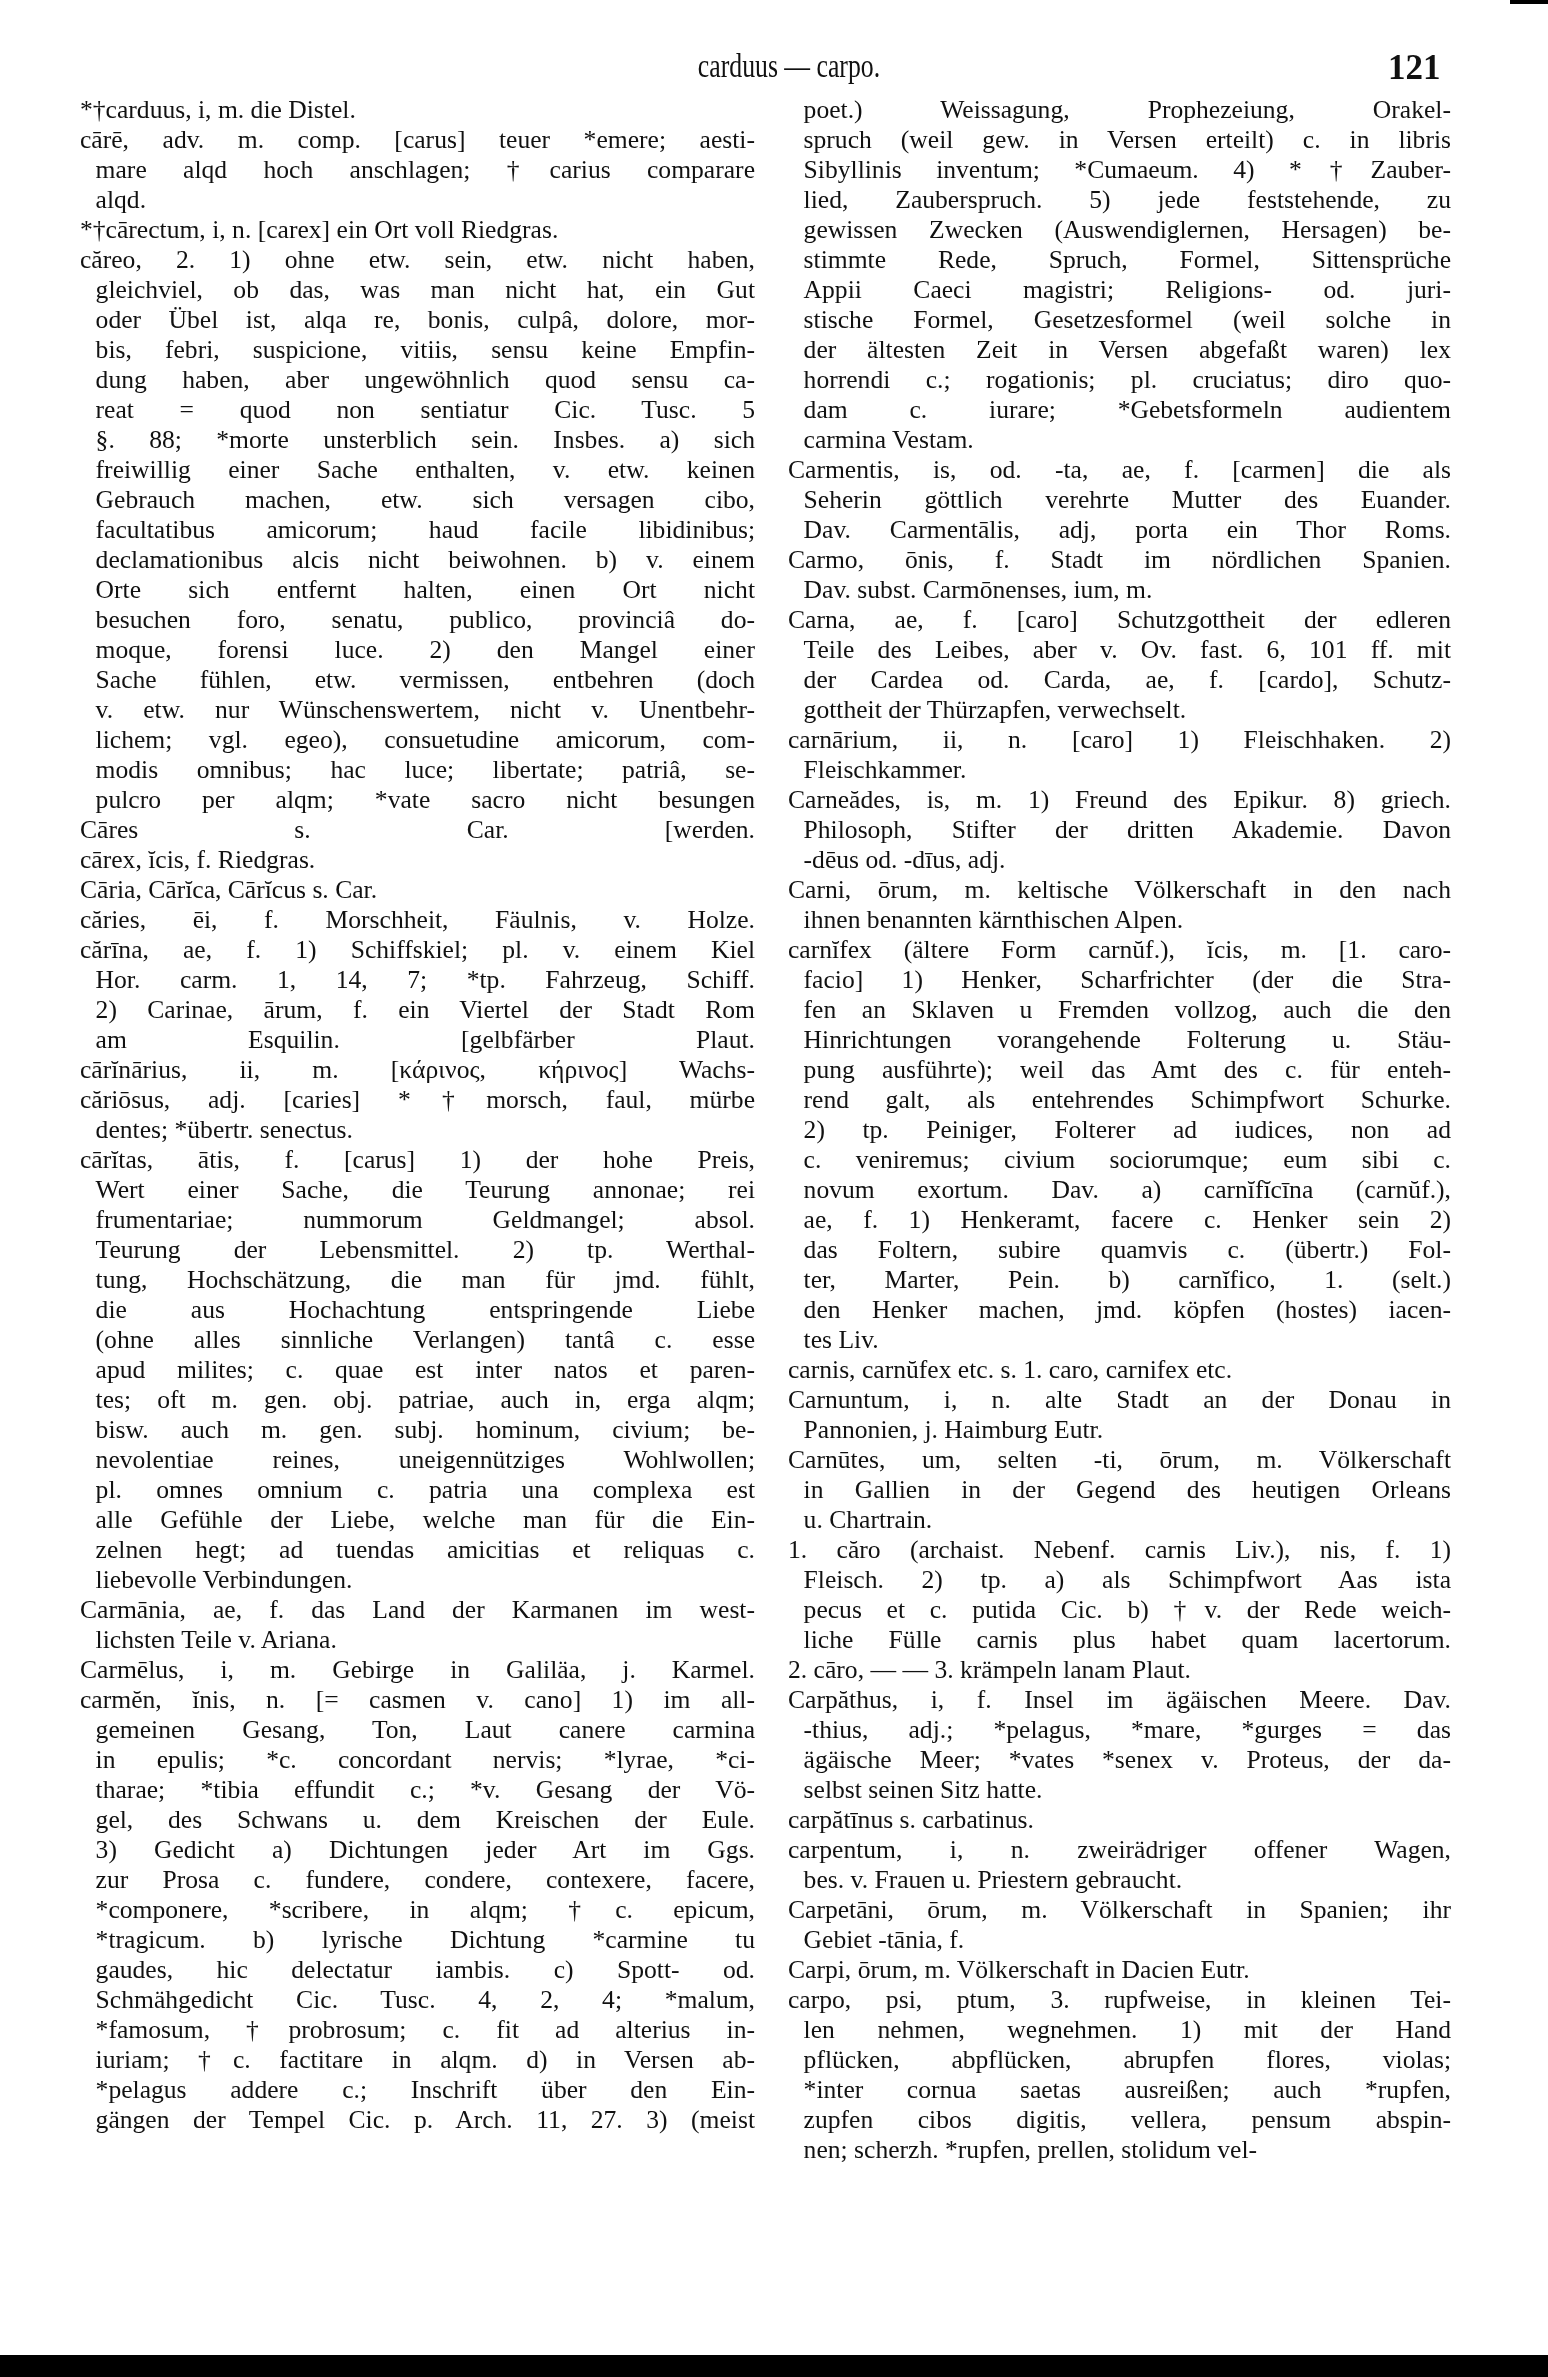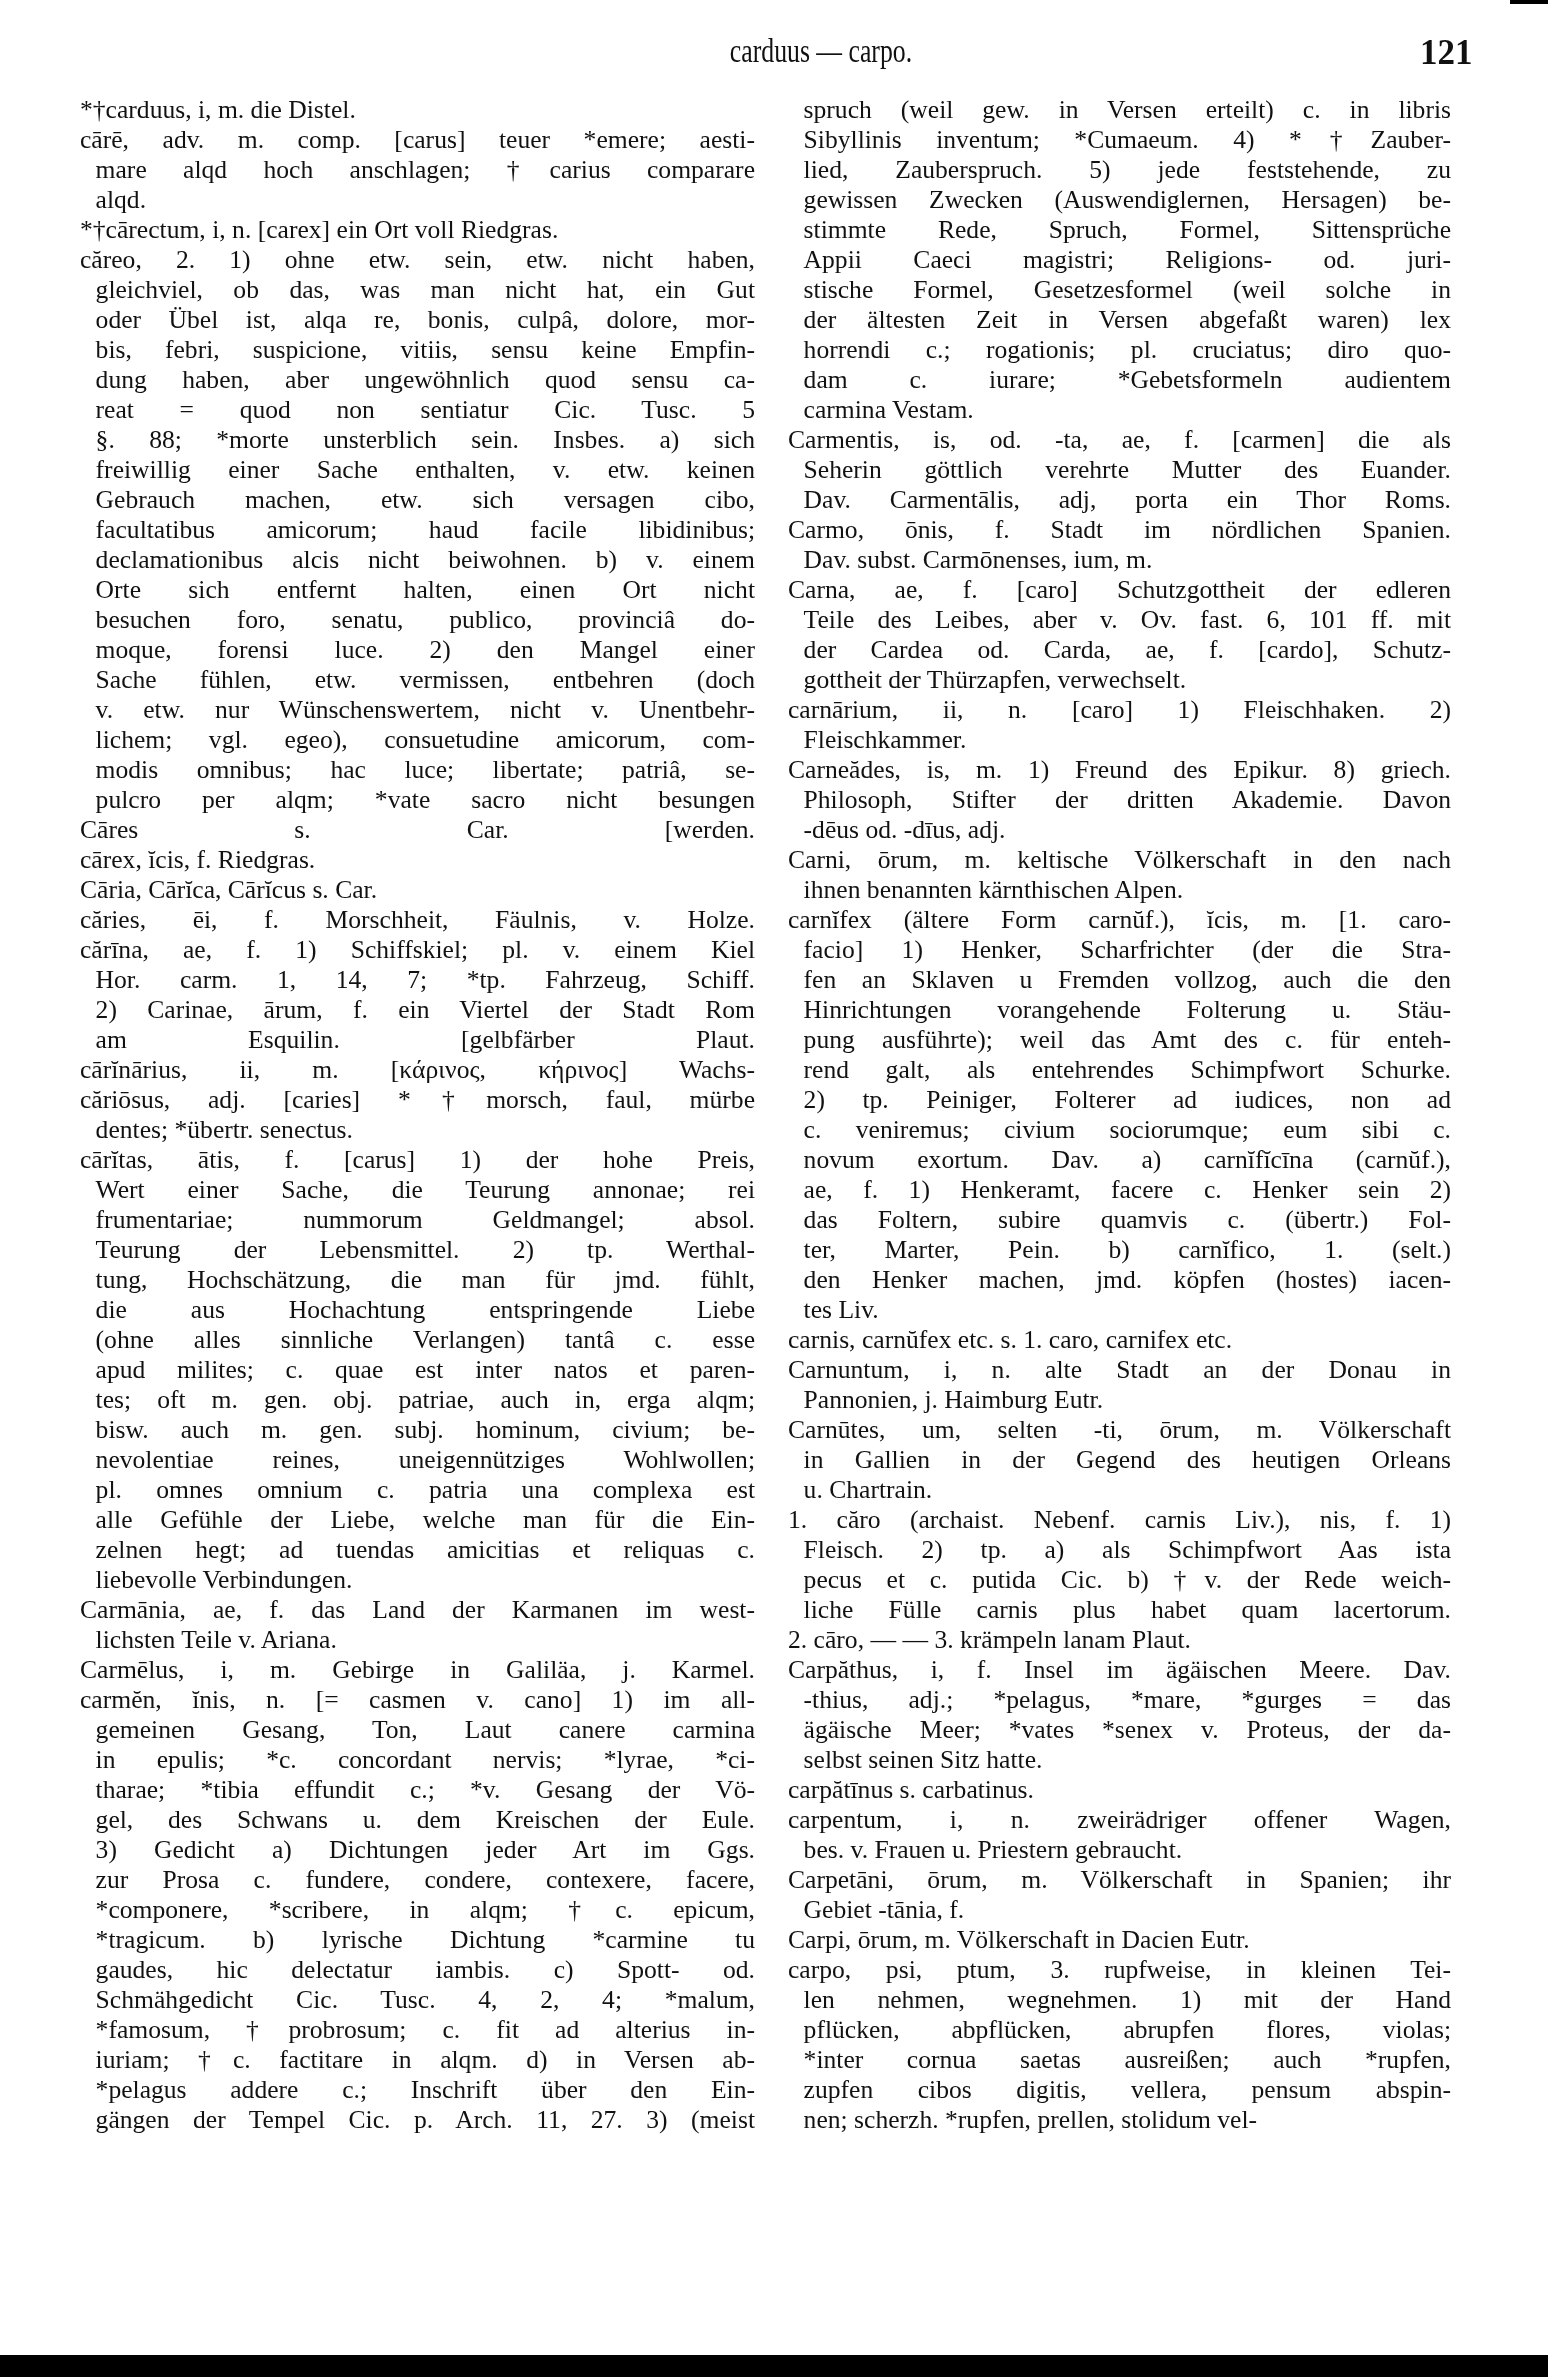--- a/index.html
+++ b/index.html
@@ -1,18 +1,18 @@
 <!DOCTYPE html>
 <html style="font-size:14px"><head>
 <meta charset="utf-8">
 <style>
   html, body { margin: 0; padding: 0; background: #ffffff; }
   body { width: 1549px; height: 2377px; position: relative; overflow: hidden;
          font-family: "Liberation Serif", "DejaVu Serif", serif; color: #111; }
-  .page-header { position: absolute; top: 33px; left: 0; width: 1368px; height: 43px; margin-left: 32px; }
+  .page-header { position: absolute; top: 48px; left: 0; width: 1368px; height: 43px; }
   .running-head { position: absolute; left: 607px; width: 364px; text-align: center; top: 0;
                   font-size: 33px; letter-spacing: 0px; transform: scaleX(0.78); transform-origin: center; }
   .page-number { position: absolute; left: 1388px; top: 0; font-size: 35px; font-weight: bold; text-align: right; }
   .column { position: absolute; top: 95px; font-size: 25.6px; line-height: 30px; }
   .col-left { left: 80px; width: 675px; }
   .col-right { left: 788px; width: 663px; }
   .line { white-space: nowrap; height: 30px; text-align: justify; text-align-last: justify; overflow: visible; }
   .line.last { text-align-last: left; }
   .line.indent { padding-left: 15.6px; }
   .hw { font-weight: normal; }
@@ -93,20 +93,21 @@
     <div class="line indent">*componere, *scribere, in alqm; †c. epicum,</div>
     <div class="line indent">*tragicum.  b) lyrische Dichtung *carmine tu</div>
     <div class="line indent">gaudes, hic delectatur iambis.  c) Spott- od.</div>
     <div class="line indent">Schmähgedicht Cic. Tusc. 4, 2, 4; *malum,</div>
     <div class="line indent">*famosum, †probrosum; c. fit ad alterius in-</div>
     <div class="line indent">iuriam; †c. factitare in alqm.  d) in Versen ab-</div>
     <div class="line indent">*pelagus addere c.; Inschrift über den Ein-</div>
     <div class="line indent">gängen der Tempel Cic. p. Arch. 11, 27. 3) (meist</div>
   </div>
 <div class="column col-right" id="col-right">
+    <div class="line indent">poet.) Weissagung, Prophezeiung, Orakel-</div>
     <div class="line indent">spruch (weil gew. in Versen erteilt) c. in libris</div>
     <div class="line indent">Sibyllinis inventum; *Cumaeum.  4) *†Zauber-</div>
     <div class="line indent">lied, Zauberspruch.  5) jede feststehende, zu</div>
     <div class="line indent">gewissen Zwecken (Auswendiglernen, Hersagen) be-</div>
     <div class="line indent">stimmte Rede, Spruch, Formel, Sittensprüche</div>
     <div class="line indent">Appii Caeci magistri; Religions- od. juri-</div>
     <div class="line indent">stische Formel, Gesetzesformel (weil solche in</div>
     <div class="line indent">der ältesten Zeit in Versen abgefaßt waren) lex</div>
     <div class="line indent">horrendi c.; rogationis; pl. cruciatus; diro quo-</div>
     <div class="line indent">dam c. iurare; *Gebetsformeln audientem</div>

